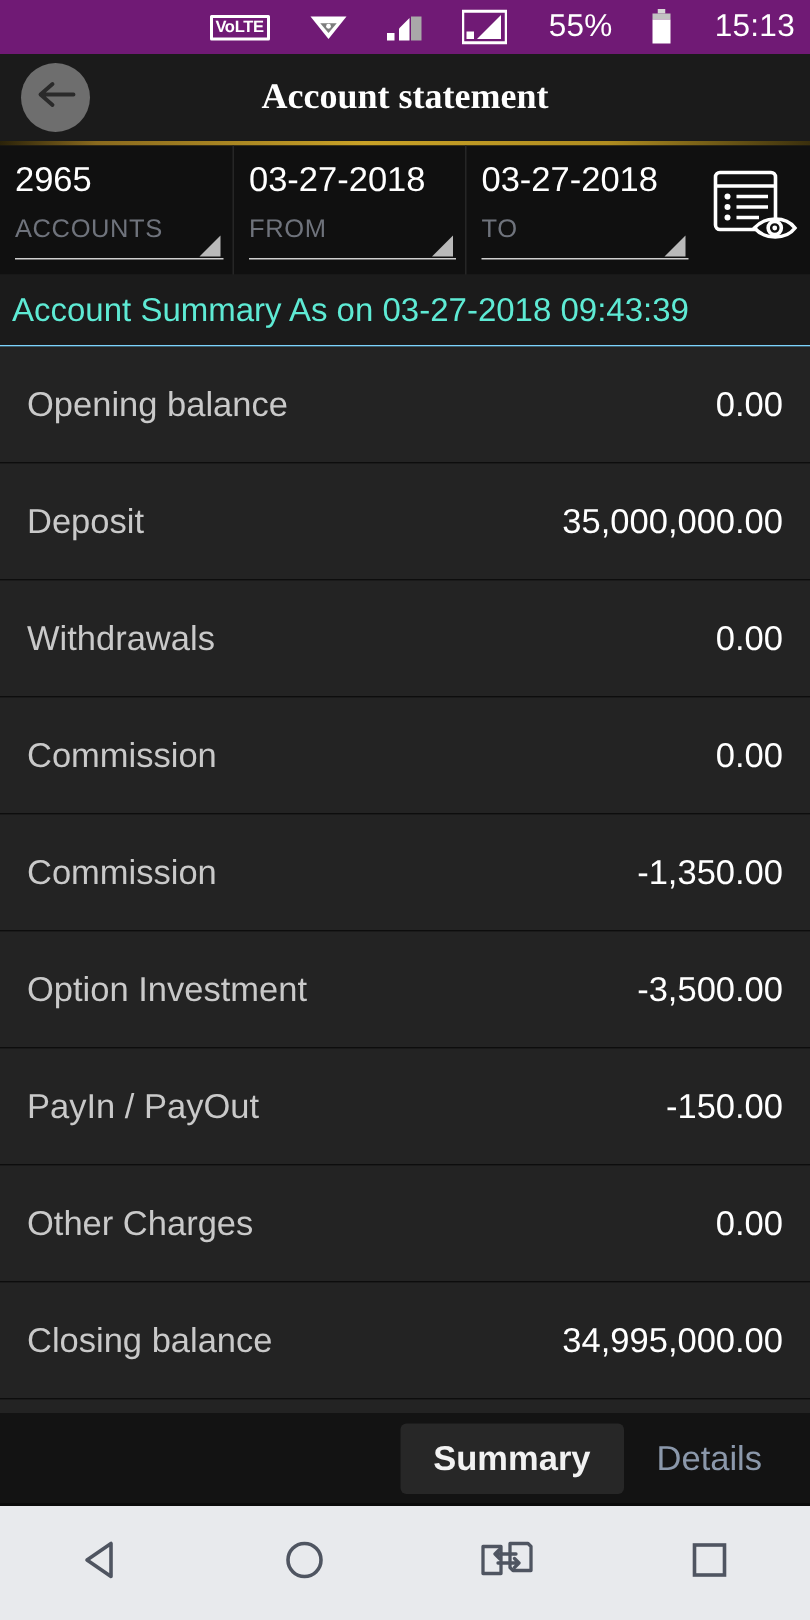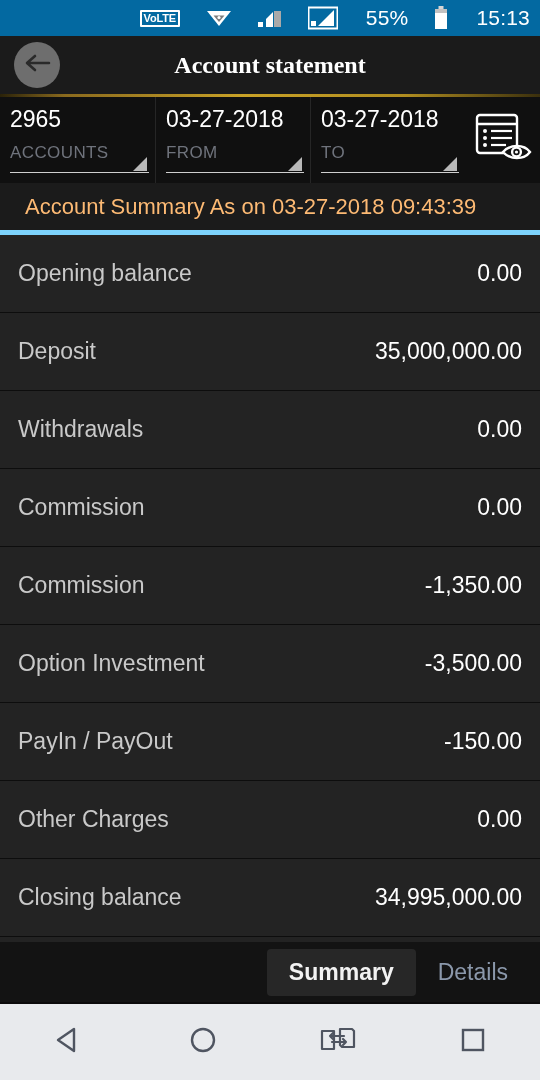--- a/index.html
+++ b/index.html
@@ -17,21 +17,21 @@
     overflow: hidden;
     background: #1c1c1c;
     display: flex;
     flex-direction: column;
   }
 
   
   .statusbar {
     height: 36px;
     flex: 0 0 36px;
-    background: #0369a1;
+    background: #701a75;
     display: flex;
     align-items: center;
     justify-content: flex-end;
     padding-right: 10px;
     box-sizing: border-box;
     gap: 26px;
   }
   .volte {
     border: 2px solid #ffffff;
     color: #ffffff;
@@ -138,31 +138,31 @@
     align-items: center;
     justify-content: center;
   }
 
   
   .summary-header {
     flex: 0 0 47px;
     background: #1b1b1b;
     display: flex;
     align-items: center;
-    padding-left: 25px;
-    color: #fdba74;
+    padding-left: 8px;
+    color: #5eead4;
     font-size: 22px;
   }
 
   
   .list {
     flex: 1 1 auto;
     overflow: hidden;
     background: #0e0e0e;
-    border-top: 5px solid #7dd3fc;
+    border-top: 1px solid #7dd3fc;
   }
   .row {
     height: 78px;
     box-sizing: border-box;
     display: flex;
     align-items: center;
     justify-content: space-between;
     padding: 0 18px;
     background: #232323;
     border-bottom: 1px solid #0d0d0d;

